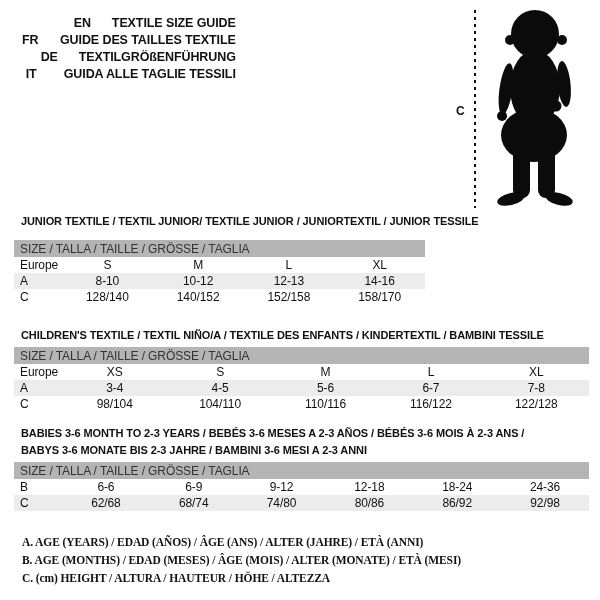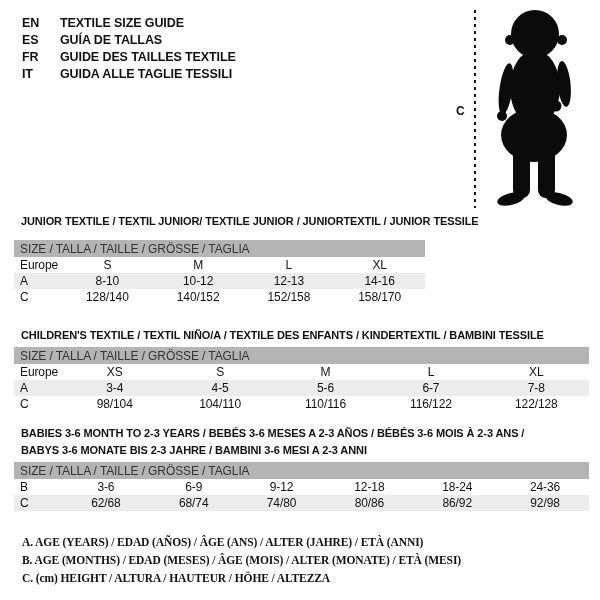--- a/index.html
+++ b/index.html
@@ -15,21 +15,21 @@
     width: 600px;
     height: 600px;
     background: #ffffff;
     font-family: "Liberation Sans", sans-serif;
     color: var(--ink);
     overflow: hidden;
   }
 
   
   .lang-list { position: absolute; left: 22px; top: 14px; }
-  .lang-row { display: flex; height: 17px; align-items: center; font-weight: bold; font-size: 12.5px; letter-spacing: -0.1px; }
+  .lang-row { display: flex; height: 17px; align-items: center; font-weight: bold; font-size: 12.5px; letter-spacing: -0.1px; justify-content: flex-end; }
   .lang-code { width: 38px; flex: 0 0 38px; }
 
   
   .figure { position: absolute; left: 450px; top: 4px; width: 148px; height: 210px; }
   .height-line {
     position: absolute; left: 24px; top: 6px; width: 2px; height: 198px;
     background-image: repeating-linear-gradient(180deg, var(--ink) 0 3px, transparent 3px 7px);
   }
   .c-label { position: absolute; left: 6px; top: 100px; font-size: 12px; font-weight: bold; }
   .baby-svg { position: absolute; left: 32px; top: 4px; }
@@ -62,26 +62,26 @@
 <body>
 
 <div class="page">
 
   <div class="lang-list">
     <div class="lang-row">
       <span class="lang-code">EN</span>
       <span class="lang-label">TEXTILE SIZE GUIDE</span>
     </div>
     <div class="lang-row">
-      <span class="lang-code">ES</span>
-      <span class="lang-label">GUÍA DE TALLAS</span>
+      <span class="lang-code">FR</span>
+      <span class="lang-label">GUIDE DES TAILLES TEXTILE</span>
     </div>
     <div class="lang-row">
-      <span class="lang-code">FR</span>
-      <span class="lang-label">GUIDE DES TAILLES TEXTILE</span>
+      <span class="lang-code">DE</span>
+      <span class="lang-label">TEXTILGRÖßENFÜHRUNG</span>
     </div>
     <div class="lang-row">
       <span class="lang-code">IT</span>
       <span class="lang-label">GUIDA ALLE TAGLIE TESSILI</span>
     </div>
   </div>
 
   <div class="figure">
     <span class="c-label">C</span>
     <div class="height-line"></div>
@@ -160,21 +160,21 @@
     </div>
 
   <div class="section-title" style="top:425px">
     <div>BABIES 3-6 MONTH TO 2-3 YEARS / BEBÉS 3-6 MESES A 2-3 AÑOS / BÉBÉS 3-6 MOIS À 2-3 ANS /</div>
     <div>BABYS 3-6 MONATE BIS 2-3 JAHRE / BAMBINI 3-6 MESI A 2-3 ANNI</div>
   </div>
   <div class="table wide" style="top:462px">
       <div class="size-bar">SIZE / TALLA / TAILLE / GRÖSSE / TAGLIA</div>
       <div class="trow">
         <div class="tlabel">B</div>
-        <div class="tcell">3-6</div>
+        <div class="tcell">6-6</div>
         <div class="tcell">6-9</div>
         <div class="tcell">9-12</div>
         <div class="tcell">12-18</div>
         <div class="tcell">18-24</div>
         <div class="tcell">24-36</div>
       </div>
       <div class="trow shaded">
         <div class="tlabel">C</div>
         <div class="tcell">62/68</div>
         <div class="tcell">68/74</div>

